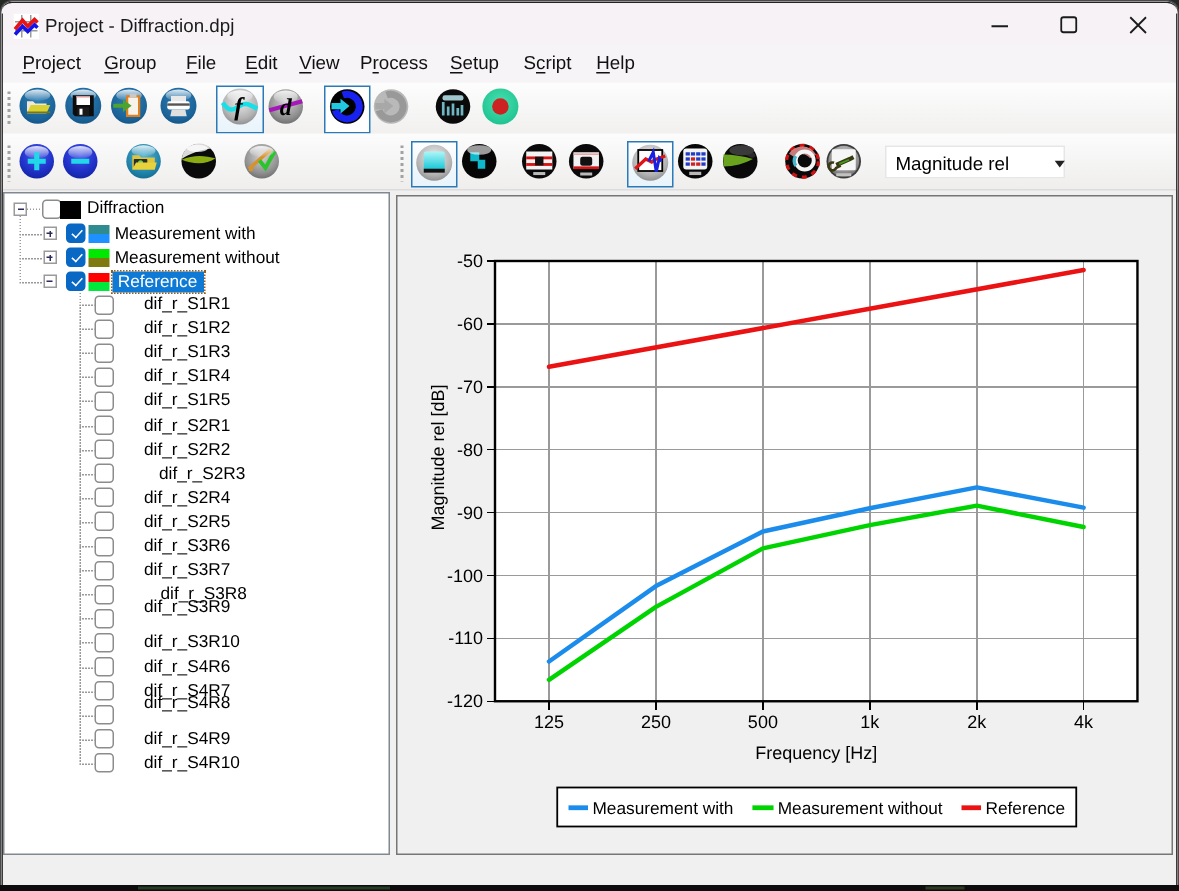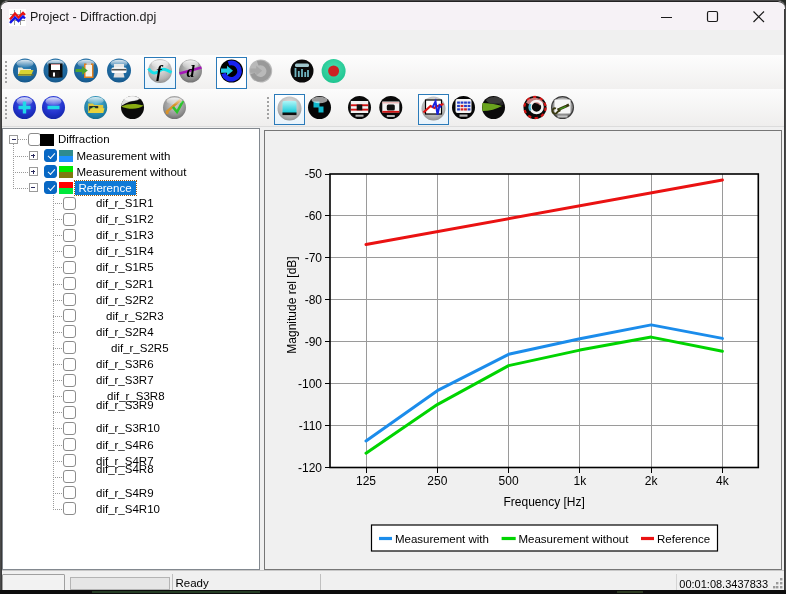--- a/index.html
+++ b/index.html
@@ -66,20 +66,32 @@
       <path d="M5.5 1v15 M11.5 1v15 M1 5.5h15 M1 11.5h15" stroke="#9a9a9a" stroke-width="1" fill="none"></path>
       <path d="M1 10.5 L6 4.5 L9.5 8.5 L14 4 L16 6" stroke="#e81414" stroke-width="2.4" fill="none"></path>
       <path d="M1 14 L6 8.5 L9.5 12 L14 7.5 L16 9.5" stroke="#1414e8" stroke-width="2.4" fill="none"></path>
     </svg>
     <div id="title-text">Project - Diffraction.dpj</div>
     <svg class="abs" style="left:655px;top:8px" width="120" height="14" viewBox="0 0 120 14">
       <path d="M5 7.5 h11" stroke="#1b1b1b" stroke-width="1.2"></path>
       <rect x="51.5" y="1.5" width="10" height="10" rx="1.5" fill="none" stroke="#1b1b1b" stroke-width="1.2"></rect>
       <path d="M97.5 1.5 L108 12 M108 1.5 L97.5 12" stroke="#1b1b1b" stroke-width="1.2"></path>
     </svg>
+  </div>
+  <div id="menubar">
+    <div class="mi" style="left:14px"><u>P</u>roject</div>
+    <div class="mi" style="left:68.5px"><u>G</u>roup</div>
+    <div class="mi" style="left:123px"><u>F</u>ile</div>
+    <div class="mi" style="left:162.5px"><u>E</u>dit</div>
+    <div class="mi" style="left:198.5px">
+      <u>V</u>iew</div>
+    <div class="mi" style="left:239px">P<u>r</u>ocess</div>
+    <div class="mi" style="left:299px"><u>S</u>etup</div>
+    <div class="mi" style="left:348px">S<u>c</u>ript</div>
+    <div class="mi" style="left:396.5px"><u>H</u>elp</div>
   </div>
   <div id="tb1">
     <div class="grip" style="left:4px;top:6px;height:22px"></div>
     <div class="selbtn" style="left:143px;top:2px;width:32px;height:32px"></div>
     <div class="selbtn" style="left:215px;top:2px;width:31px;height:32px;background:#fff"></div>
     <svg class="abs" style="left:-1px;top:-1px" width="786" height="34" viewBox="0 0 786 34">
       <defs>
         <radialGradient id="gb" cx="50%" cy="35%" r="75%">
           <stop offset="0%" stop-color="#2e7fb4"></stop>
             <stop offset="70%" stop-color="#1b6399"></stop>
@@ -319,20 +331,26 @@
       <g transform="translate(562.5,19.5)">
         <circle r="11.5" fill="#3c3c3c"></circle>
         <circle r="10.3" fill="url(#gsilver2)"></circle>
         <rect x="-8" y="-8" width="16" height="14" rx="1" fill="#f6f6f6"></rect>
         <path d="M-5 2.5 L4 -1.5 L6.5 -2.8" stroke="#3a3a12" stroke-width="2.8" fill="none"></path>
         <path d="M-6.5 1 a 2.6 2.6 0 1 0 1.5 3.4 L -2 2.8" stroke="#3a3a12" stroke-width="1.8" fill="none"></path>
         <path d="M-3 1.8 L3.5 -1" stroke="#3f9e1c" stroke-width="1.2" fill="none"></path>
         <rect x="-5" y="8" width="10" height="2" fill="#c2c2c2"></rect>
       </g>
     </svg>
+    <div class="abs" style="left:589px;top:8px;width:120px;height:22px;background:#fff;border:1px solid #e6e6e6">
+      <div class="abs" style="left:6px;top:4px;font-size:12.5px;color:#000">Magnitude rel</div>
+      <svg class="abs" style="left:112px;top:9px" width="7" height="5" viewBox="0 0 7 5">
+          <path d="M0 0 L7 0 L3.5 4.6 Z" fill="#222"></path>
+        </svg>
+    </div>
   </div>
   <div id="tree">
       <div class="dotv" style="left:10px;top:15px;height:44px"></div>
 
       <div class="expander minus" style="left:6px;top:5.5px"></div>
       <div class="doth" style="left:15px;top:10px;width:10px"></div>
       <div class="cb off" style="left:24.5px;top:3.5px"></div>
       <div class="swatch" style="left:36.5px;top:4.5px;background:#000"></div>
       <div class="trow" style="left:55px;top:2px">Diffraction</div>
 
@@ -386,21 +404,21 @@
       <div class="cb off" style="left:60px;top:164.1px"></div>
       <div class="trow" style="left:93px;top:162.6px">dif_r_S2R2</div>
       <div class="doth" style="left:50px;top:186.7px;width:10px"></div>
       <div class="cb off" style="left:60px;top:180.2px"></div>
       <div class="trow" style="left:103px;top:178.7px">dif_r_S2R3</div>
       <div class="doth" style="left:50px;top:202.8px;width:10px"></div>
       <div class="cb off" style="left:60px;top:196.3px"></div>
       <div class="trow" style="left:93px;top:194.8px">dif_r_S2R4</div>
       <div class="doth" style="left:50px;top:218.9px;width:10px"></div>
       <div class="cb off" style="left:60px;top:212.4px"></div>
-      <div class="trow" style="left:108px;top:210.9px">dif_r_S2R5</div>
+      <div class="trow" style="left:93px;top:210.9px">dif_r_S2R5</div>
       <div class="doth" style="left:50px;top:235.0px;width:10px"></div>
       <div class="cb off" style="left:60px;top:228.5px"></div>
       <div class="trow" style="left:93px;top:227.0px">dif_r_S3R6</div>
       <div class="doth" style="left:50px;top:251.1px;width:10px"></div>
       <div class="cb off" style="left:60px;top:244.6px"></div>
       <div class="trow" style="left:93px;top:243.1px">dif_r_S3R7</div>
       <div class="doth" style="left:50px;top:267.2px;width:10px"></div>
       <div class="cb off" style="left:60px;top:260.7px"></div>
       <div class="trow" style="left:104px;top:259.2px">dif_r_S3R8</div>
       <div class="doth" style="left:50px;top:283.3px;width:10px"></div>
@@ -476,32 +494,13 @@
       <text x="32" y="175" text-anchor="middle" font-size="12" transform="rotate(-90 32 175)">Magnitude rel [dB]</text>
       <rect x="107.5" y="395" width="346" height="26" fill="#fff" stroke="#000" stroke-width="1.2"></rect>
       <line x1="115" y1="408.5" x2="128" y2="408.5" stroke="#1b8ceb" stroke-width="3.2"></line>
       <text x="131" y="412.5" font-size="11.5">Measurement with</text>
       <line x1="237.6" y1="408.5" x2="251.7" y2="408.5" stroke="#00d400" stroke-width="3.2"></line>
       <text x="254.5" y="412.5" font-size="11.5">Measurement without</text>
       <line x1="377" y1="408.5" x2="390" y2="408.5" stroke="#ea1212" stroke-width="3.2"></line>
       <text x="393" y="412.5" font-size="11.5">Reference</text>
     </svg>
   </div>
-  <div id="status">
-    <div class="abs" style="left:1px;top:3px;width:63px;height:17px;background:#f2f2f2;border:1px solid #a0a0a0;border-radius:1px"></div>
-    <div class="abs" style="left:69px;top:6px;width:100px;height:13px;background:#e6e6e6;border:1px solid #b4b4b4"></div>
-    <div class="abs" style="left:171px;top:3px;width:1px;height:17px;background:#c0c0c0"></div>
-    <div class="abs" style="left:174.5px;top:6px">Ready</div>
-    <div class="abs" style="left:319px;top:3px;width:1px;height:17px;background:#c0c0c0"></div>
-    <div class="abs" style="left:675px;top:3px;width:1px;height:17px;background:#d4d4d4"></div>
-    <div class="abs" style="right:17px;top:7px;font-size:11px">00:01:08.3437833</div>
-    <svg class="abs" style="right:2px;top:7px" width="10" height="11" viewBox="0 0 10 11">
-      <g fill="#9a9a9a">
-          <rect x="7" y="0" width="2.4" height="2.4"></rect>
-          <rect x="7" y="4" width="2.4" height="2.4"></rect>
-          <rect x="7" y="8" width="2.4" height="2.4"></rect>
-          <rect x="3" y="4" width="2.4" height="2.4"></rect>
-          <rect x="3" y="8" width="2.4" height="2.4"></rect>
-          <rect x="0" y="8" width="2.4" height="2.4"></rect>
-        </g>
-    </svg>
-  </div>
 </div>
 
 </body></html>

